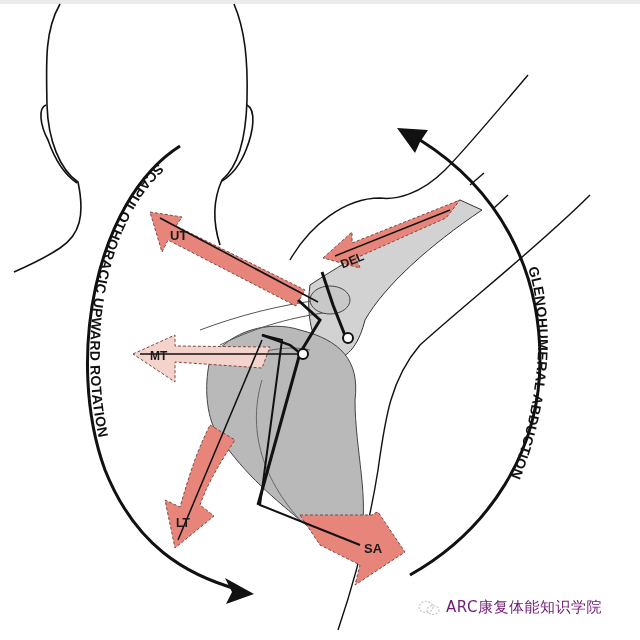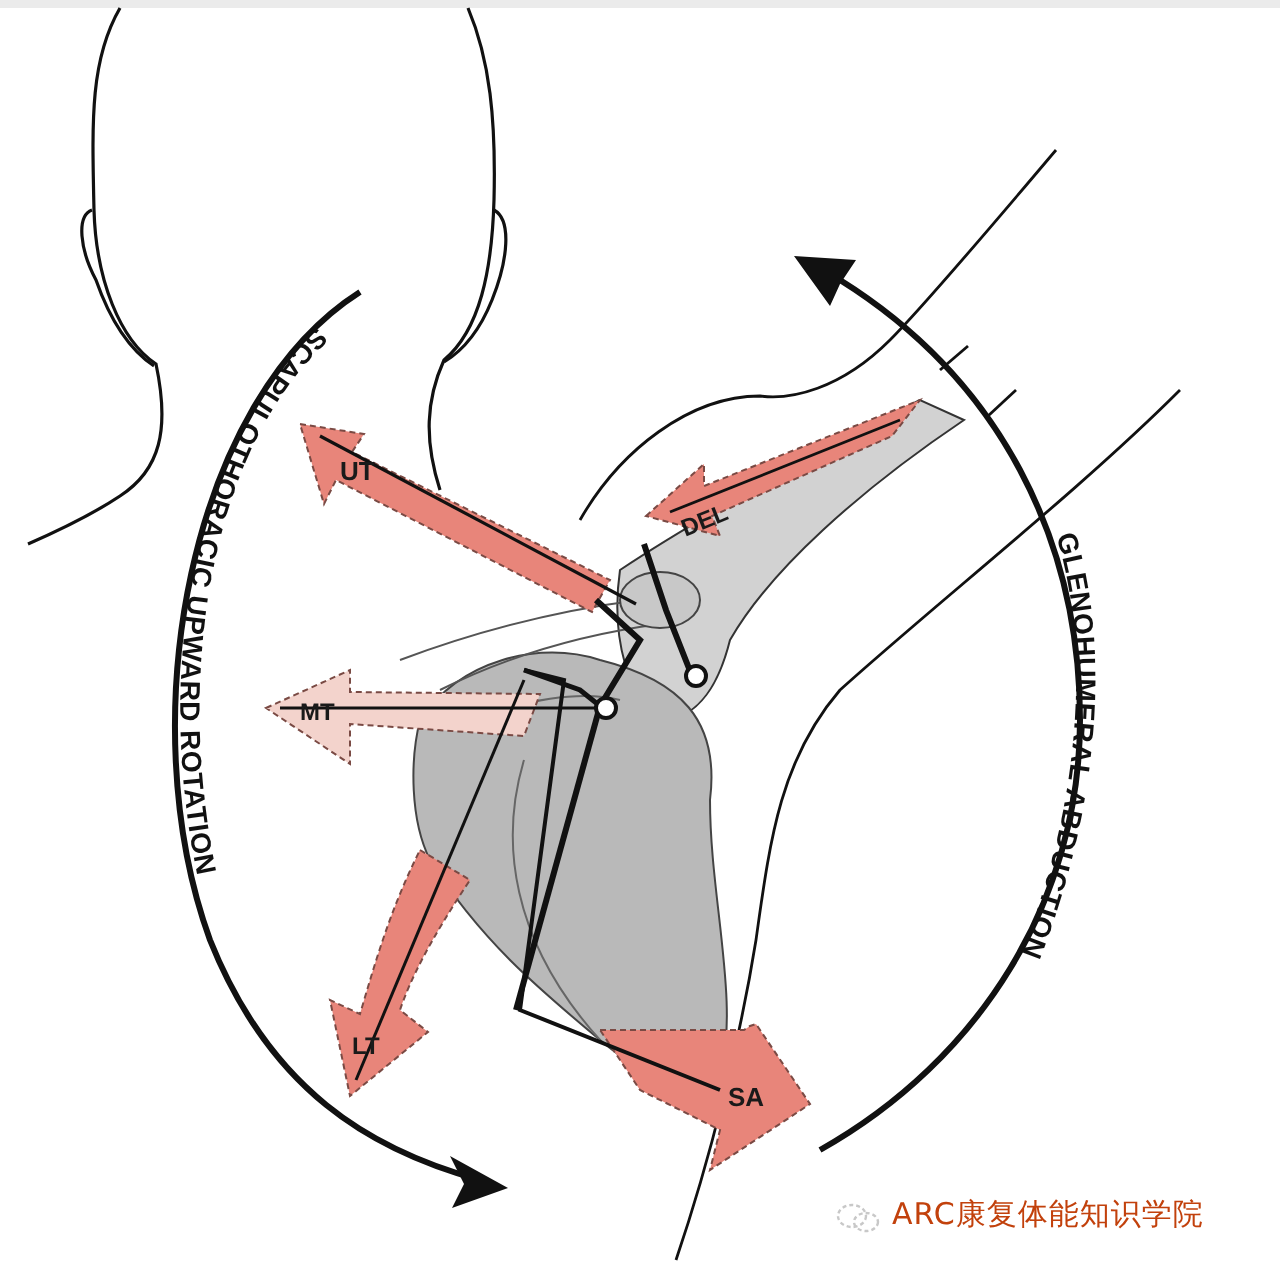--- a/index.html
+++ b/index.html
@@ -2,22 +2,22 @@
 <html><head>
   <meta charset="utf-8">
   <style>
     html, body { margin: 0; padding: 0; background: #ffffff; }
     body { width: 640px; height: 640px; overflow: hidden; position: relative; }
     .topbar { position: absolute; left: 0; top: 0; width: 640px; height: 4px; background: #ebebeb; }
     svg.diagram { position: absolute; left: 0; top: 0; width: 640px; height: 640px; }
     .lbl { font-family: "Liberation Sans", sans-serif; font-weight: bold; fill: #1a1a1a; }
     .arc-text { font-family: "Liberation Sans", sans-serif; font-weight: bold; font-size: 14px; fill: #111; letter-spacing: 0.3px; }
     .muscle { stroke: #7a4a44; stroke-width: 1; stroke-dasharray: 3 2; }
-    .wm { position: absolute; left: 418px; top: 598px; display: flex; align-items: flex-end; gap: 6px;
-          font-family: "DejaVu Sans", sans-serif; font-size: 15px; color: #c2410c; letter-spacing: 0.5px; }
+    .wm { position: absolute; left: 418px; top: 598px; display: flex; align-items: center; gap: 6px;
+          font-family: "DejaVu Sans", sans-serif; font-size: 15px; color: #701a75; letter-spacing: 0.5px; }
     .wm-icon { width: 22px; height: 16px; position: relative; }
   </style>
 </head>
 <body>
 
 <div class="topbar"></div>
 
 <svg class="diagram" viewBox="0 0 640 640">
   <defs>
     <path id="arcLeftPath" d="M 175 150 C 90 205, 70 360, 110 480 C 140 555, 190 580, 240 590" fill="none"></path>

